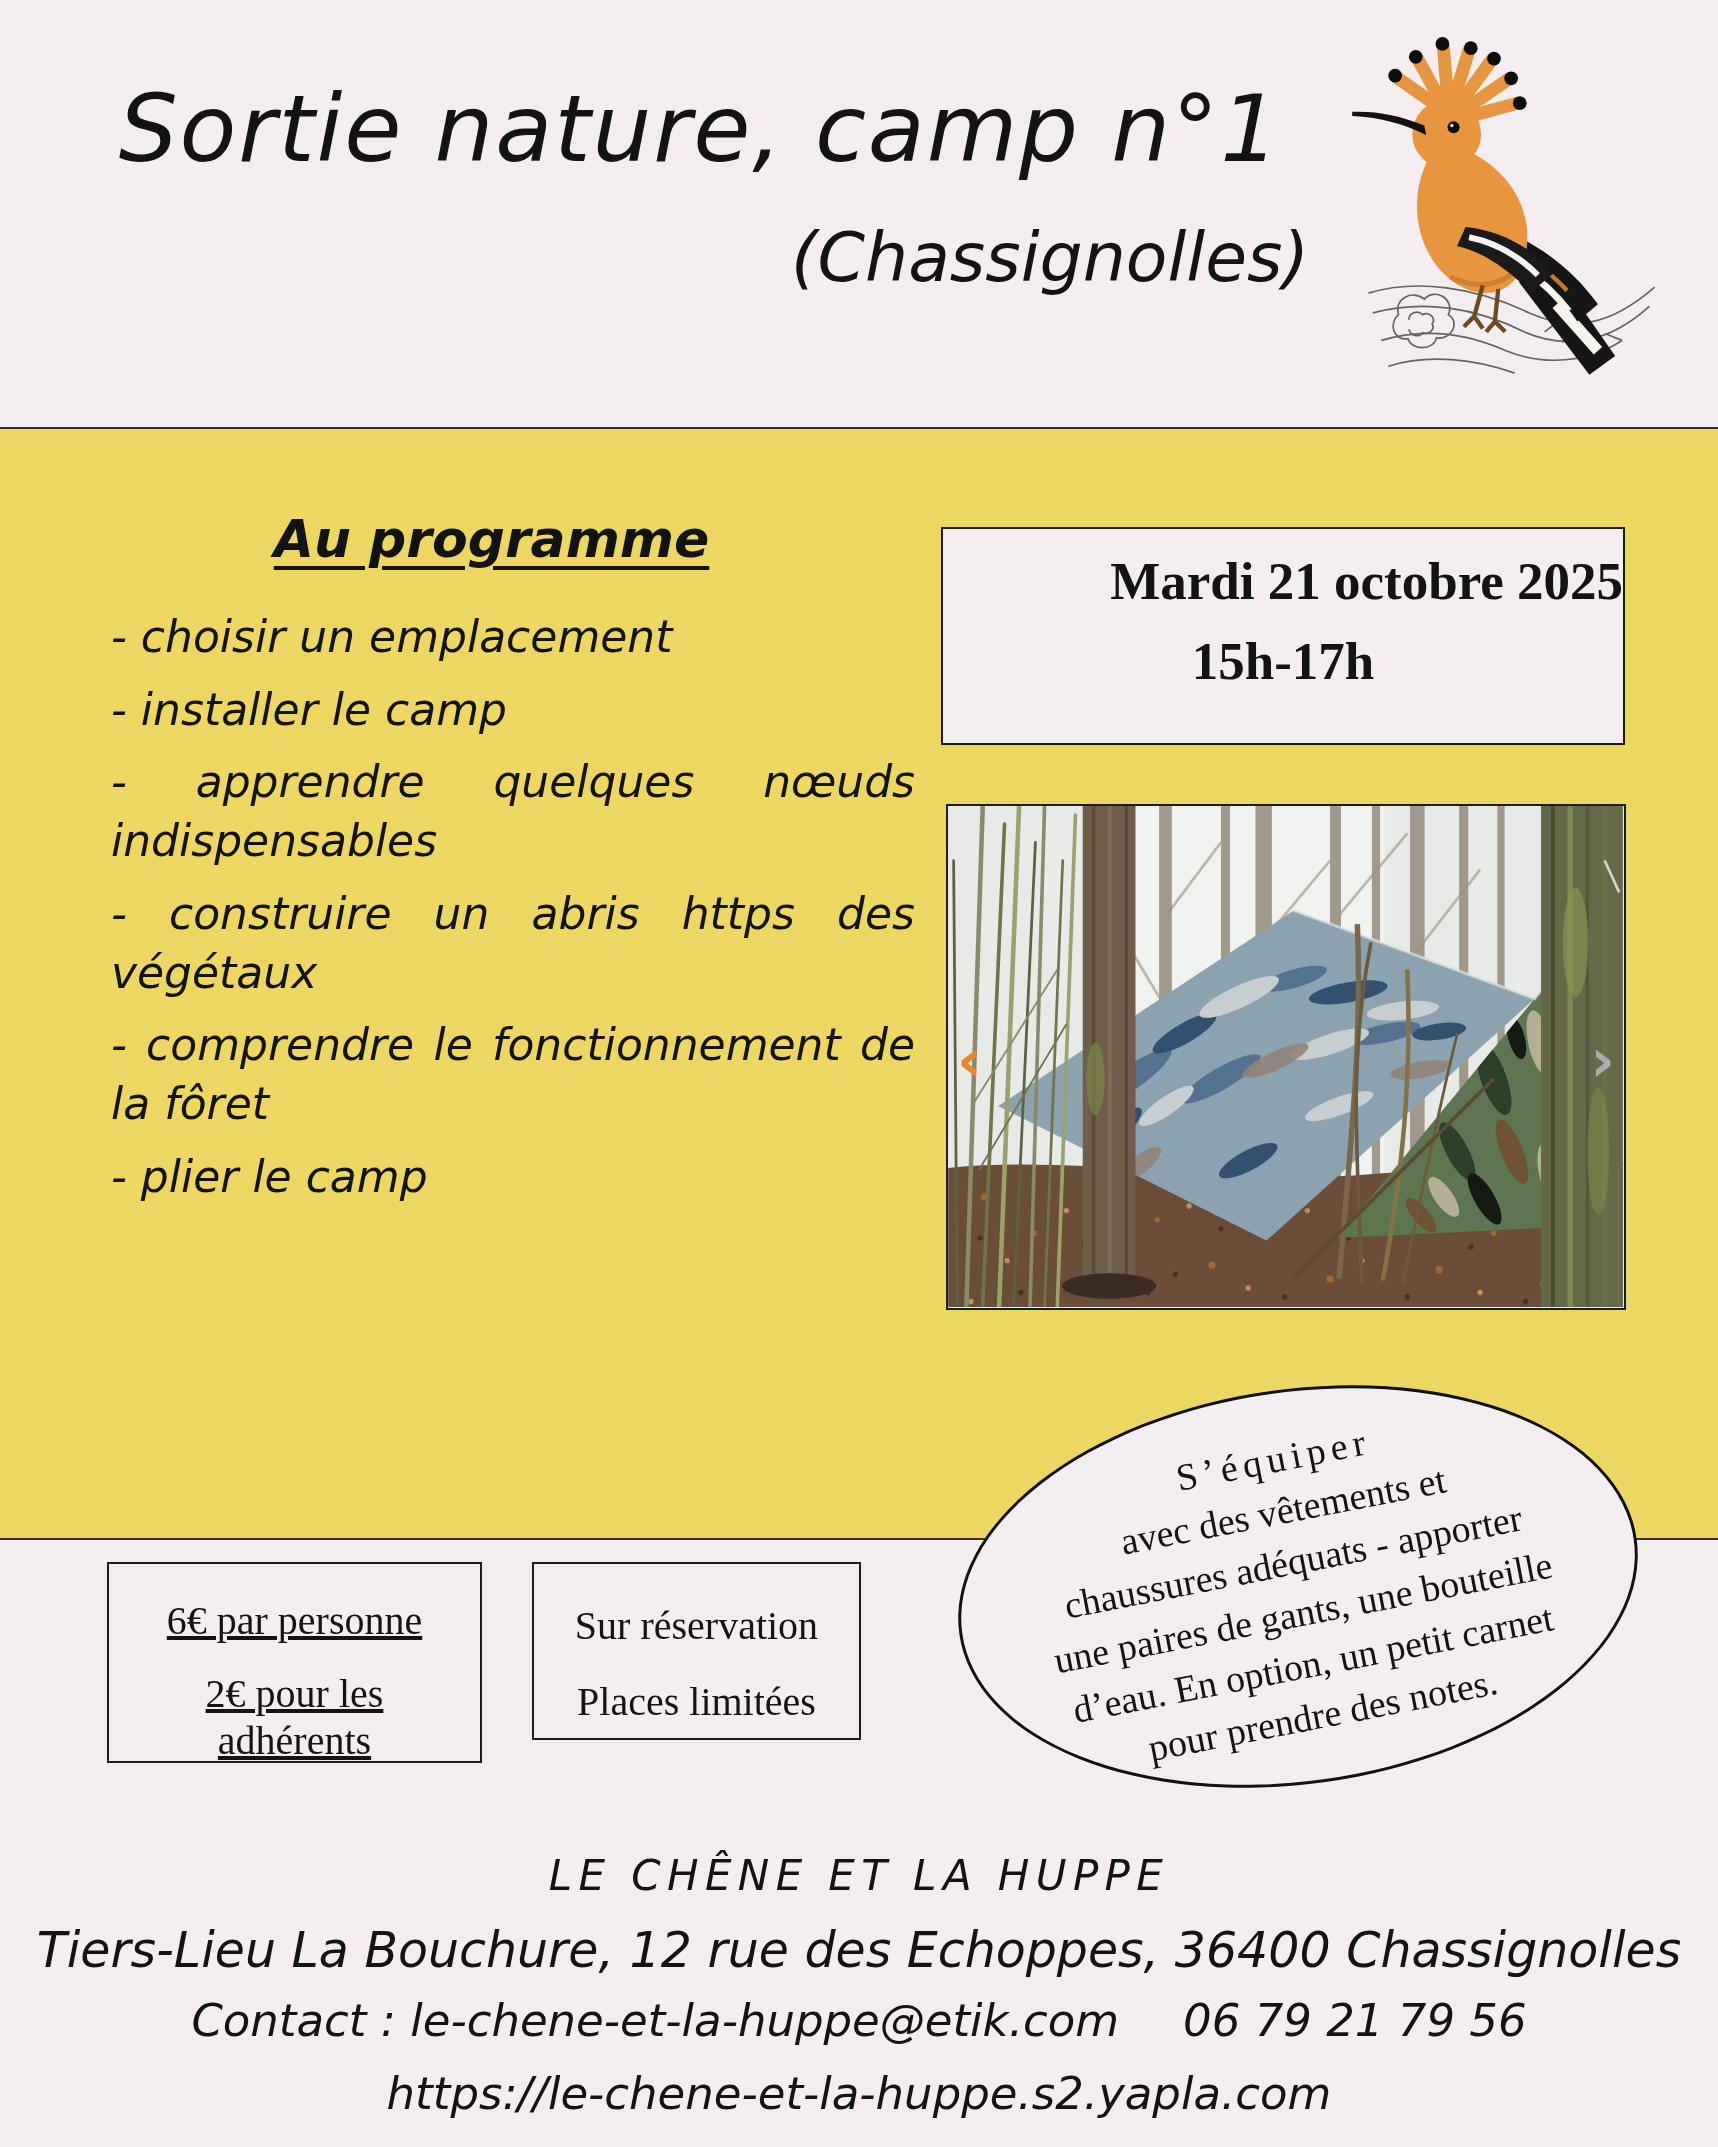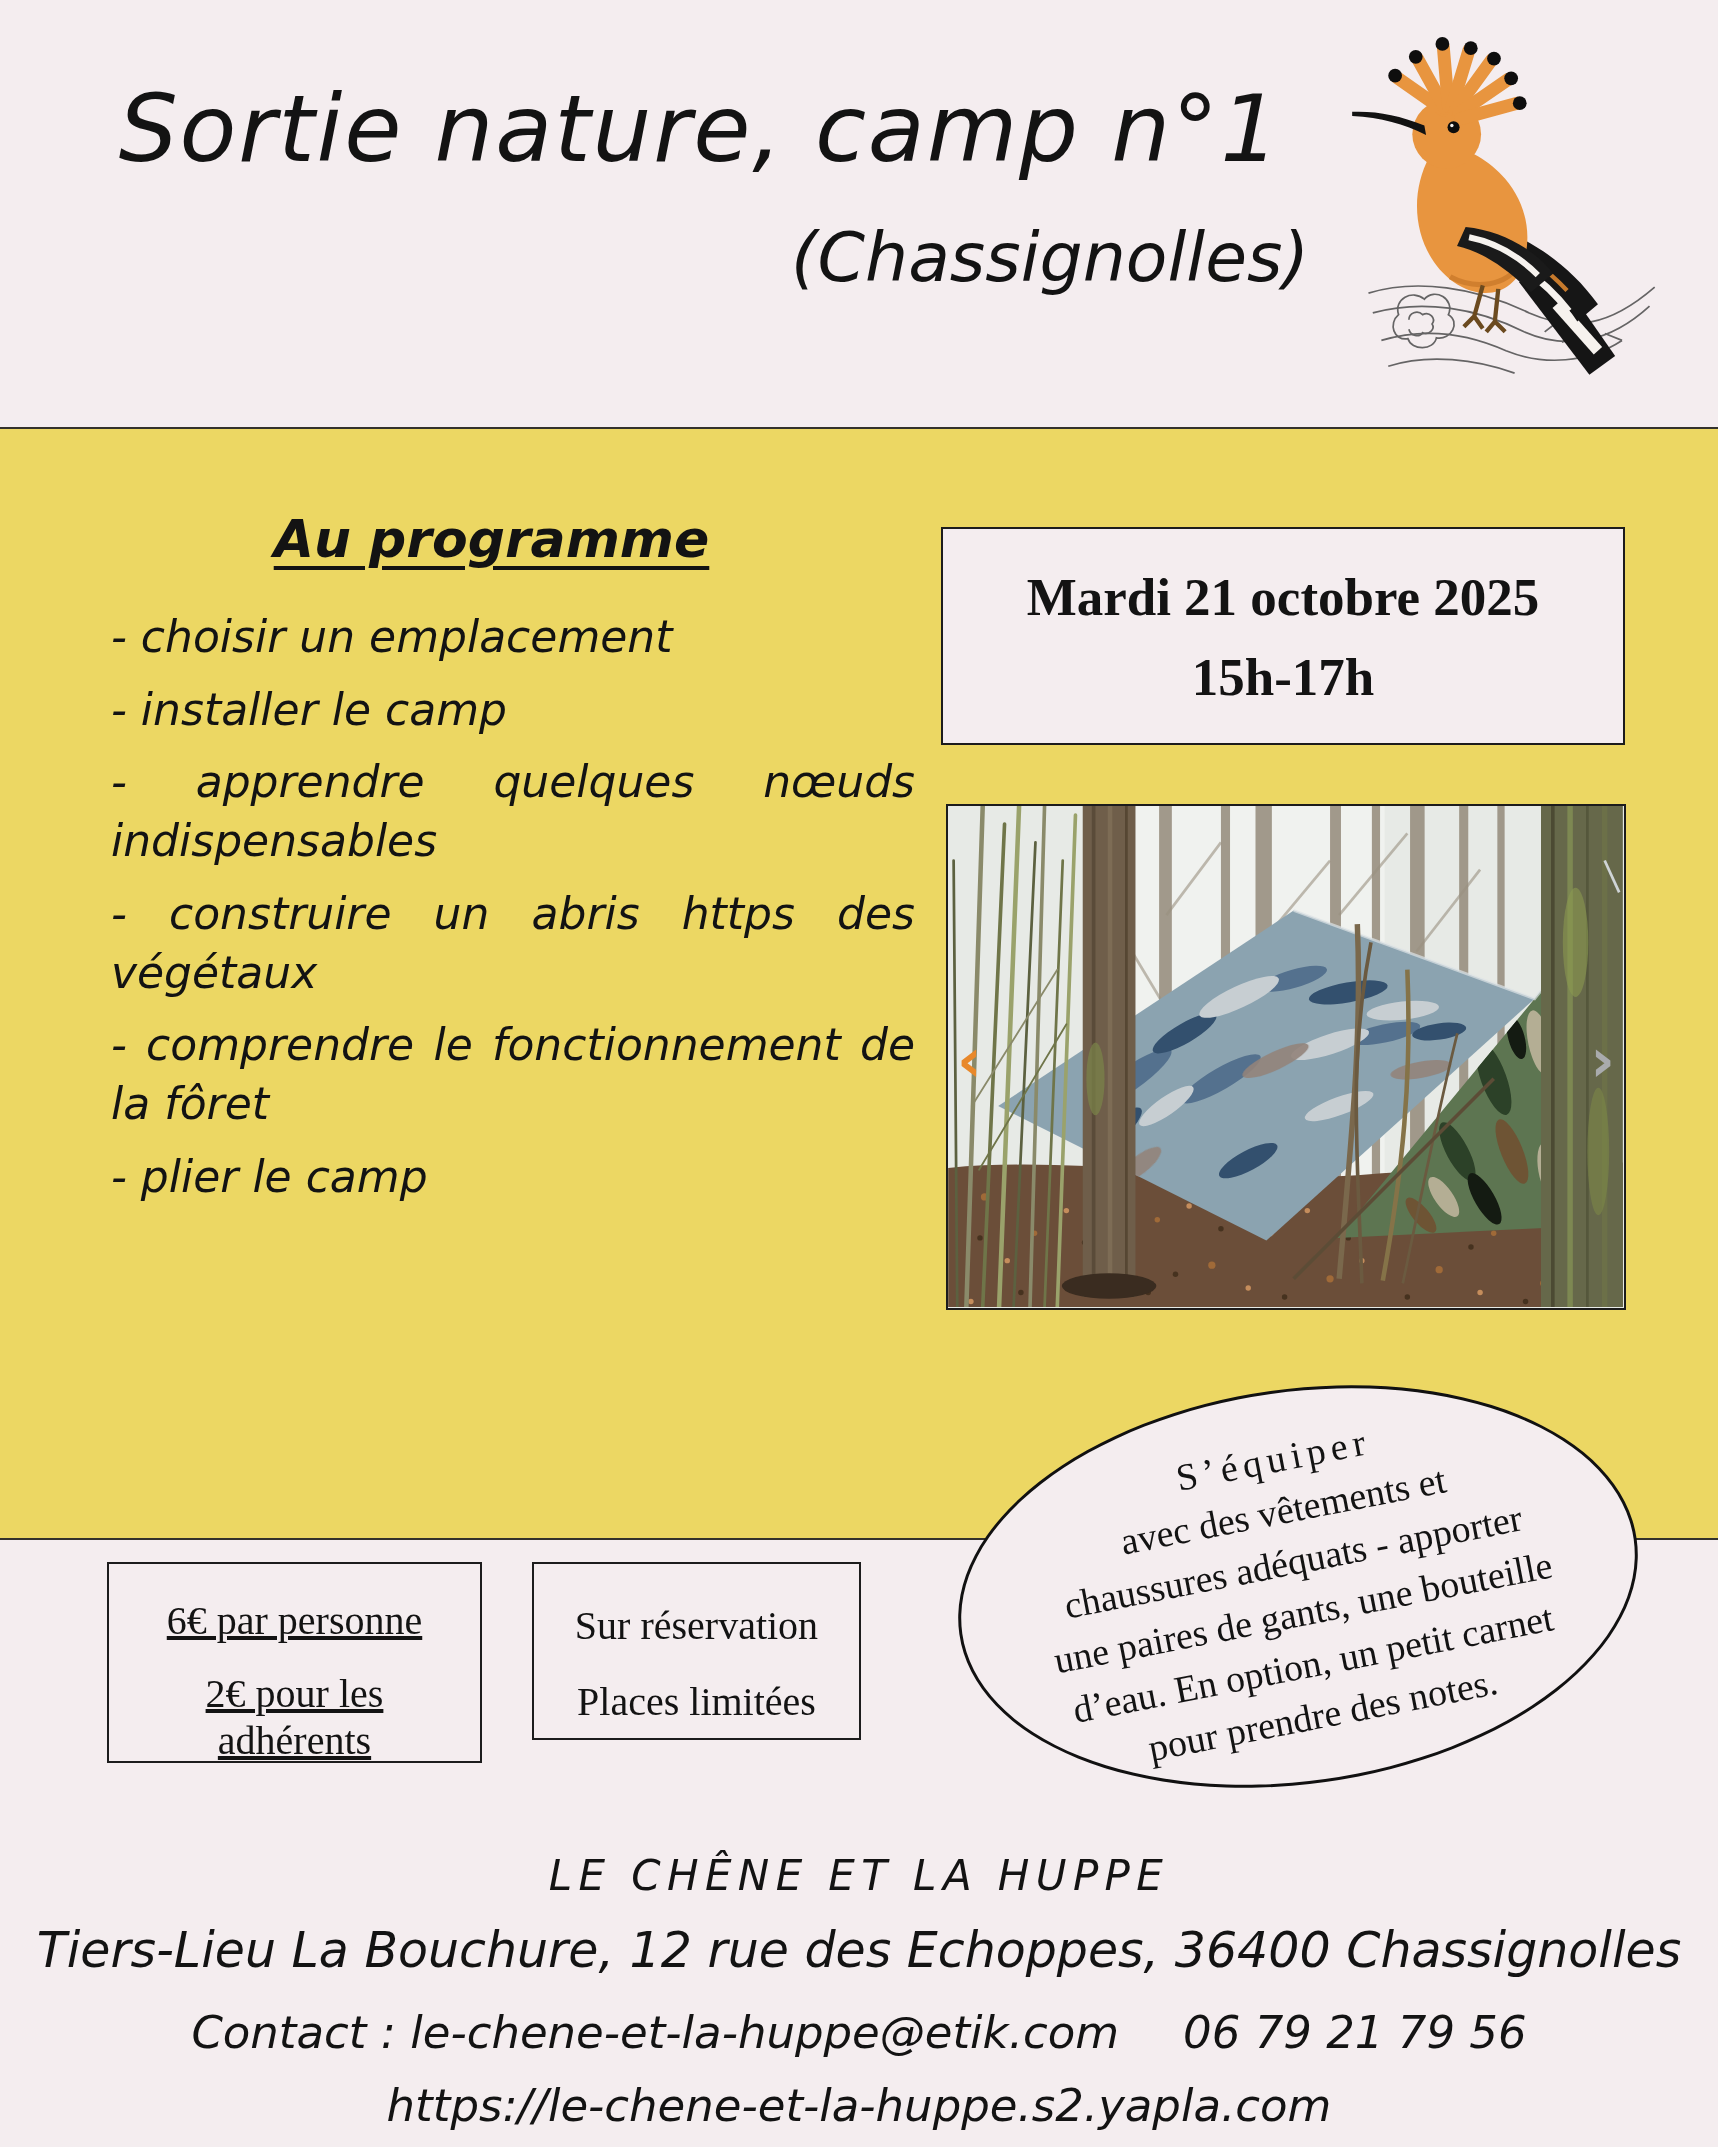--- a/index.html
+++ b/index.html
@@ -41,21 +41,21 @@
   .program-item{
     font-size:44px;font-style:italic;line-height:59px;
     text-align:justify;margin-bottom:13.6px;
   }
 
   .date-box{
     position:absolute;left:941px;top:98px;width:684px;height:218px;
     background:#f4edef;border:2.7px solid #1c1c1c;box-sizing:border-box;
     text-align:center;font-family:"Liberation Serif","DejaVu Serif",serif;font-weight:bold;
   }
-  .date-line{font-size:53px;margin-top:38px;}
+  .date-line{font-size:53px;margin-top:22px;text-align:right;}
   .time-line{font-size:53px;margin-top:20px;}
 
   .photo{
     position:absolute;left:946px;top:375px;width:680px;height:506px;
     border:2.7px solid #1c1c1c;box-sizing:border-box;background:#e7eae6;overflow:hidden;
   }
   .photo svg{position:absolute;top:0;left:0;}
   .photo-arrow{
     position:absolute;top:227px;font-size:60px;font-weight:bold;line-height:55px;
     font-family:"DejaVu Sans",sans-serif;cursor:pointer;user-select:none;
@@ -94,21 +94,21 @@
   .equip-line-first{letter-spacing:5.5px;}
 
   
   .footer{
     position:absolute;top:1827px;left:0;width:1718px;height:320px;background:#f4edef;
     display:flex;flex-direction:column;align-items:center;
     font-style:italic;
   }
   .f-org{margin-top:23.6px;font-size:42px;letter-spacing:6.4px;}
   .f-address{margin-top:22px;font-size:49px;}
-  .f-contact{margin-top:27px;font-size:45px;display:flex;gap:64px;}
+  .f-contact{margin-top:15px;font-size:45px;display:flex;gap:64px;}
   .f-website{margin-top:20px;font-size:45px;}
 </style>
 </head>
 <body>
 
 <div class="page">
 
   <div class="header">
     <div class="title">Sortie nature, camp n°1</div>
     <div class="subtitle">(Chassignolles)</div>

